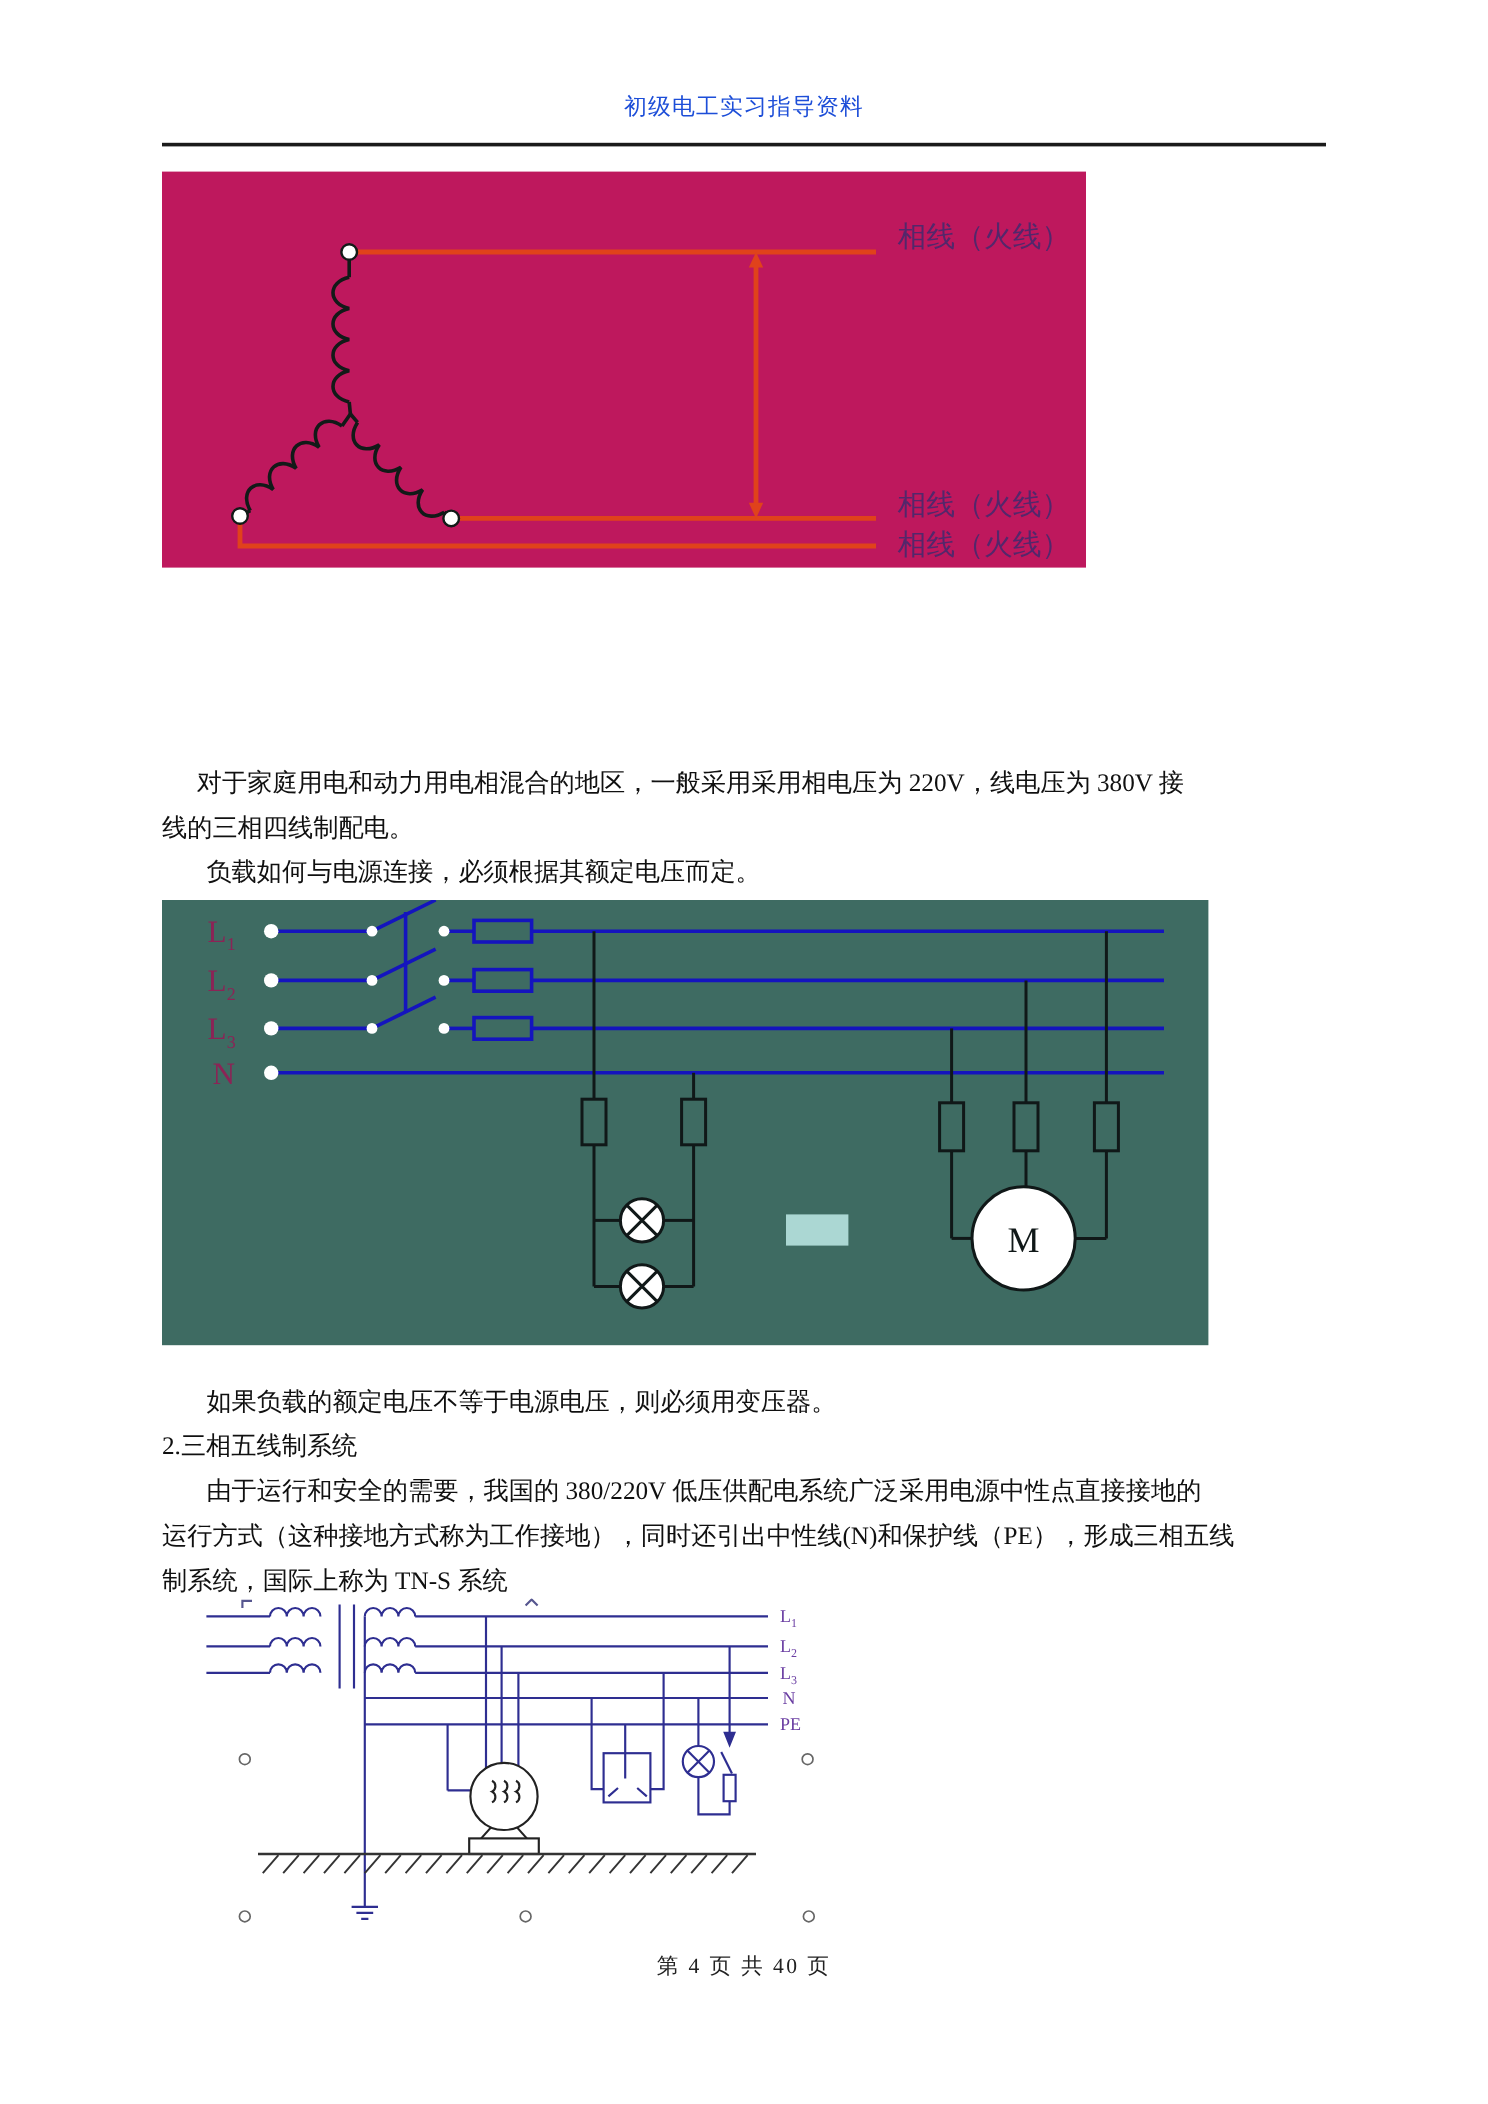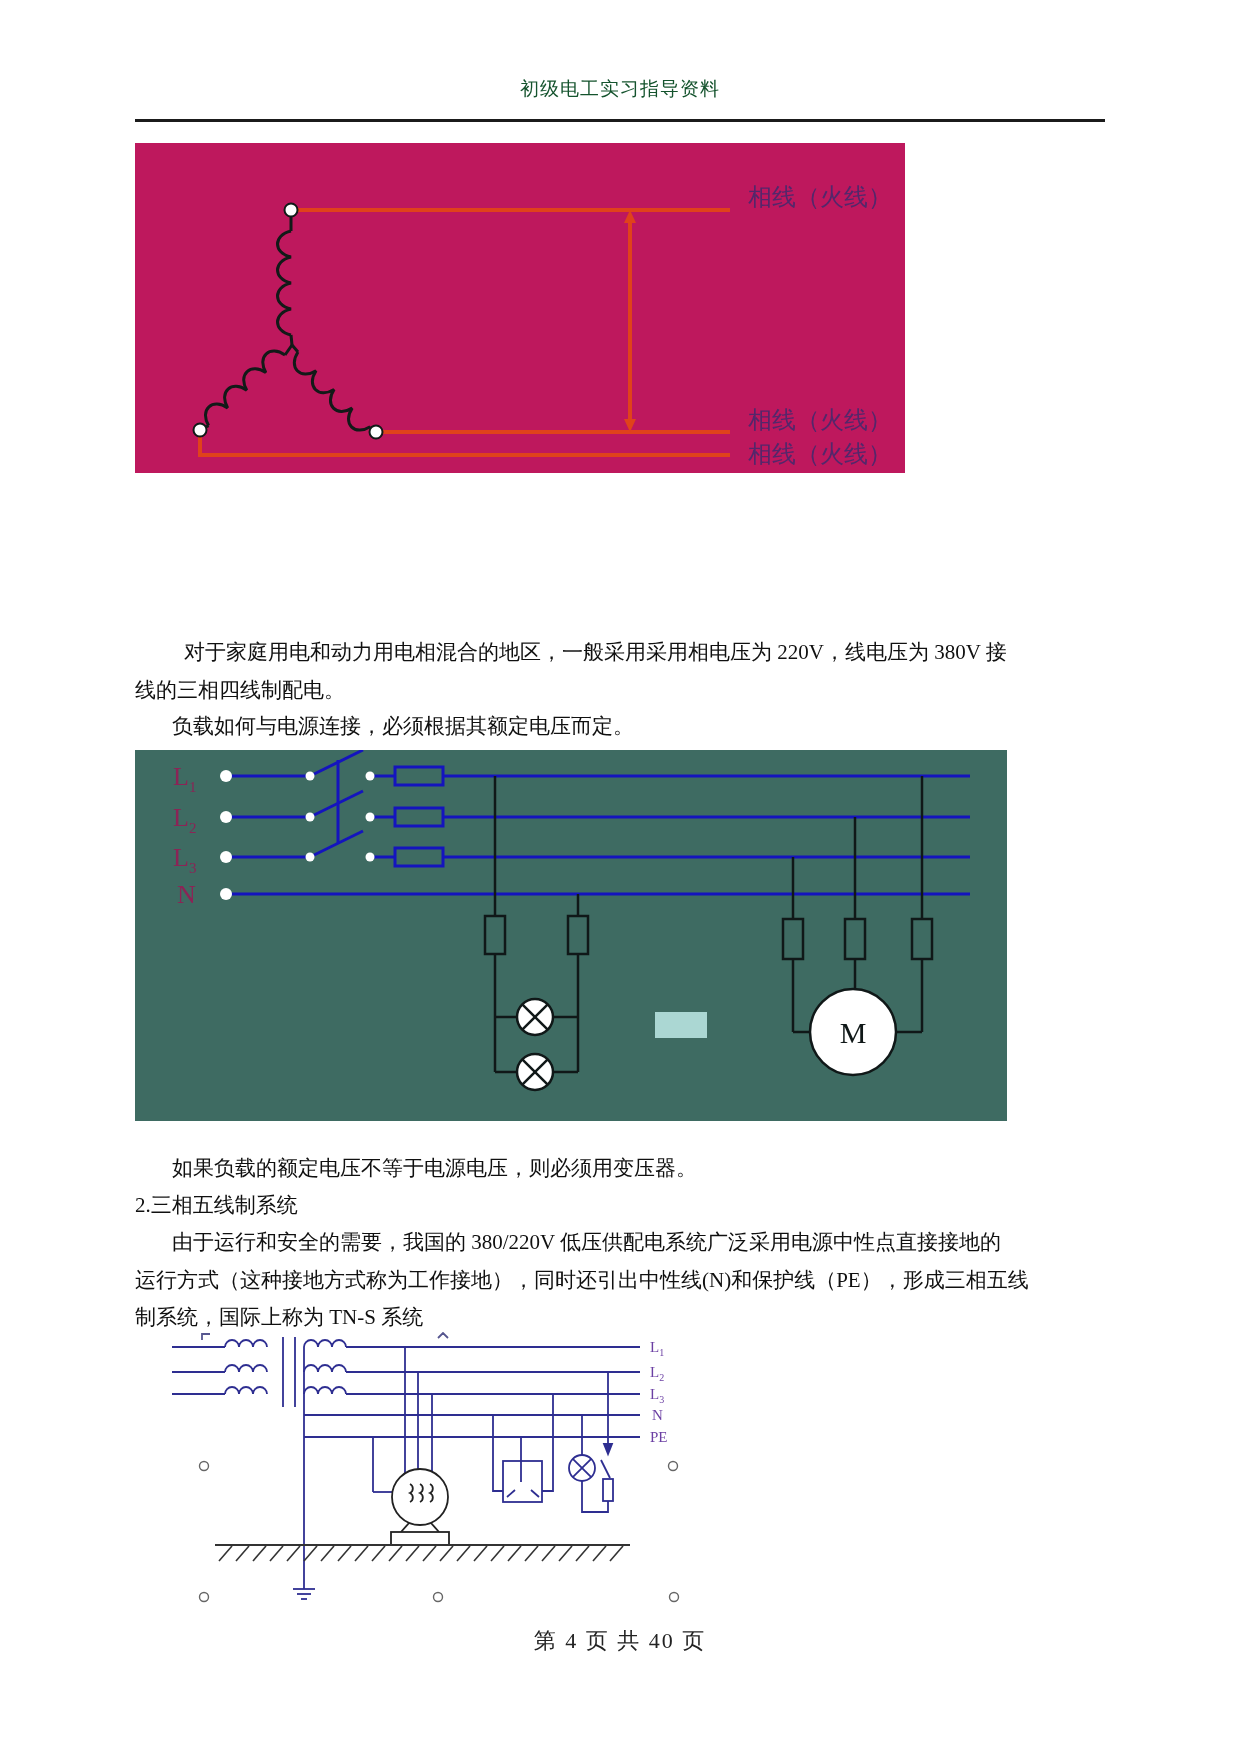--- a/index.html
+++ b/index.html
@@ -5,34 +5,34 @@
   html,body{margin:0;padding:0;background:#ffffff;}
   .page{
     position:relative;
     width:1240px;height:1753px;
     background:#ffffff;
     font-family:"Liberation Serif","DejaVu Serif",serif;
     overflow:hidden;
   }
   .hdr-title{
     position:absolute;left:135px;top:76px;width:970px;
-    text-align:center;font-size:19px;color:#14532d;letter-spacing:1px;
+    text-align:center;font-size:19px;color:#1d4ed8;letter-spacing:1px;
   }
   .hdr-rule{
     position:absolute;left:135px;top:119px;width:970px;height:3px;background:#1b1b1b;
   }
   .para{
     position:absolute;font-size:21px;color:#101010;line-height:32px;white-space:nowrap;
   }
   .d1{position:absolute;left:135px;top:143px;width:770px;height:330px;background:#be185d;}
   .d2{position:absolute;left:135px;top:750px;width:872px;height:371px;background:#3E6B62;}
   .d3{position:absolute;left:160px;top:1332px;width:540px;height:280px;background:#ffffff;}
   .ftr{
     position:absolute;left:0;top:1626px;width:1240px;text-align:center;
-    font-size:22px;color:#222;letter-spacing:2px;
+    font-size:18px;color:#222;letter-spacing:2px;
   }
   svg{display:block;}
   text{font-family:"Liberation Serif","DejaVu Serif",serif;}
 </style>
 </head>
 <body>
 
 <div class="page">
 
   <div class="hdr-title">初级电工实习指导资料</div>
@@ -71,21 +71,21 @@
       </g>
 
       <g fill="#53276B" font-size="24" text-anchor="middle">
         <text x="685" y="62">相线（火线）</text>
         <text x="685" y="285">相线（火线）</text>
         <text x="685" y="319">相线（火线）</text>
       </g>
     </svg>
   </div>
 
-  <div class="para" style="left:184px;top:636px">对于家庭用电和动力用电相混合的地区，一般采用采用相电压为 220V，线电压为 380V 接</div>
+  <div class="para" style="left:164px;top:636px">对于家庭用电和动力用电相混合的地区，一般采用采用相电压为 220V，线电压为 380V 接</div>
   <div class="para" style="left:135px;top:674px">线的三相四线制配电。</div>
   <div class="para" style="left:172px;top:710px">负载如何与电源连接，必须根据其额定电压而定。</div>
 
   <div class="d2">
     <svg width="872" height="371" viewBox="0 0 872 371">
 
       <g fill="#8B2456" font-size="26">
         <text x="38" y="35"><tspan>L</tspan><tspan font-size="15" dy="7">1</tspan></text>
         <text x="38" y="76"><tspan>L</tspan><tspan font-size="15" dy="7">2</tspan></text>
         <text x="38" y="116"><tspan>L</tspan><tspan font-size="15" dy="7">3</tspan></text>

